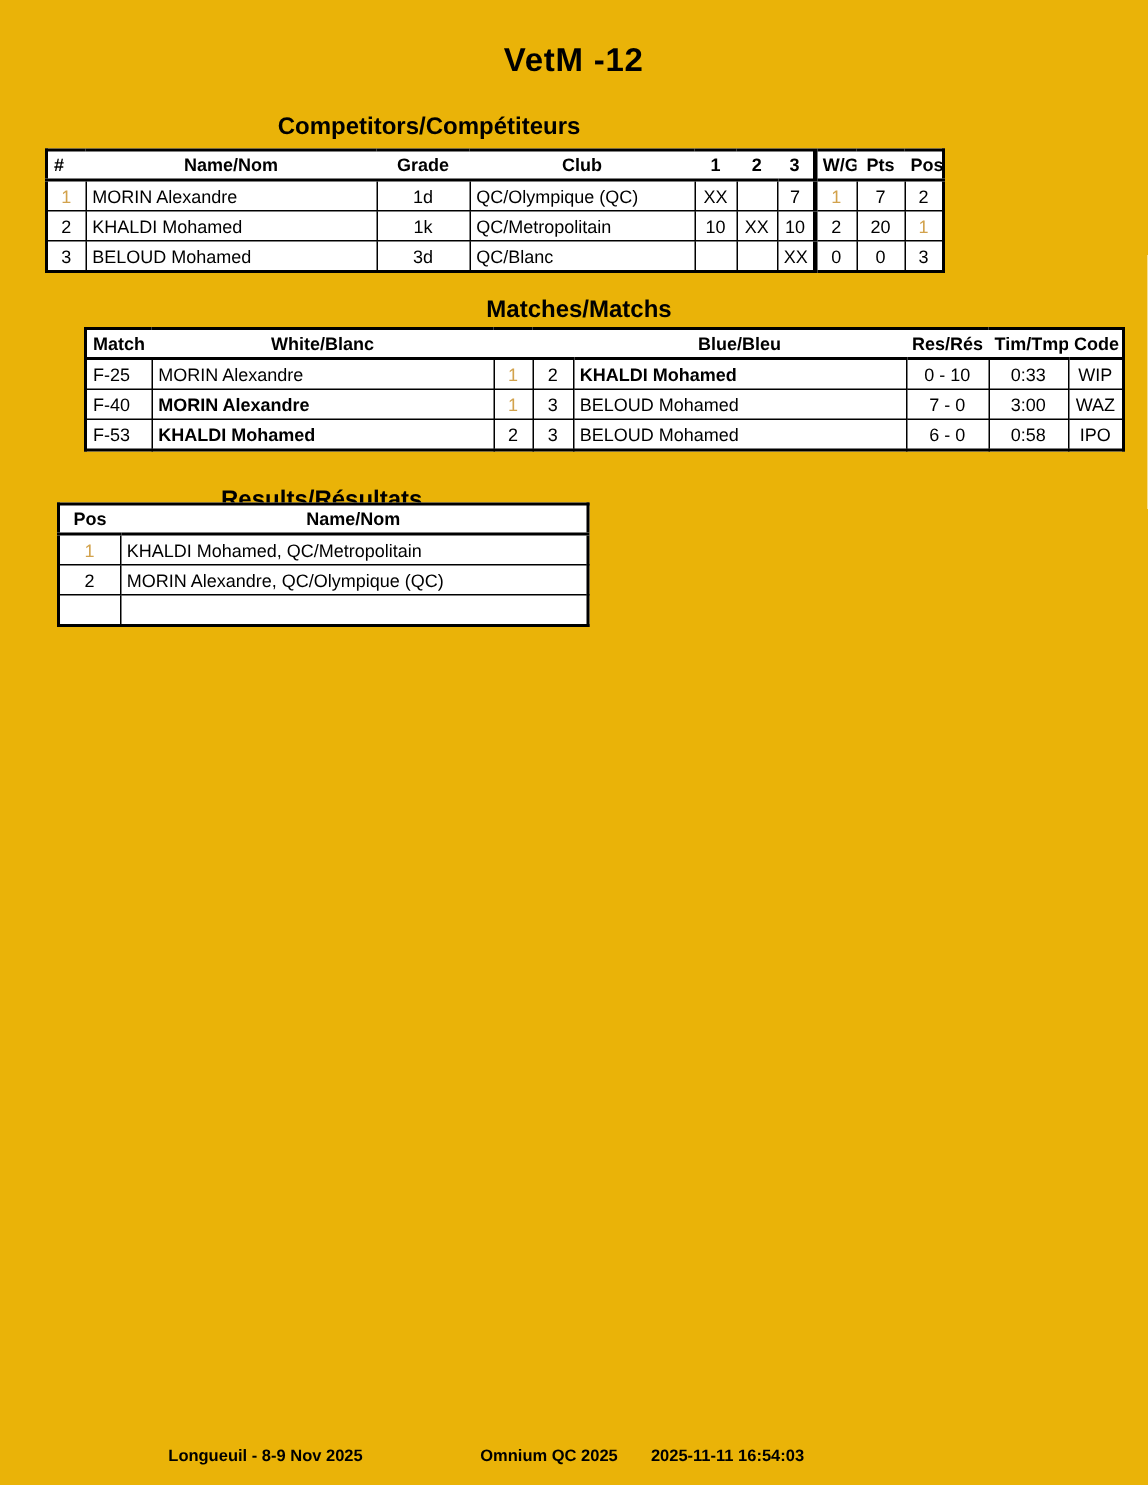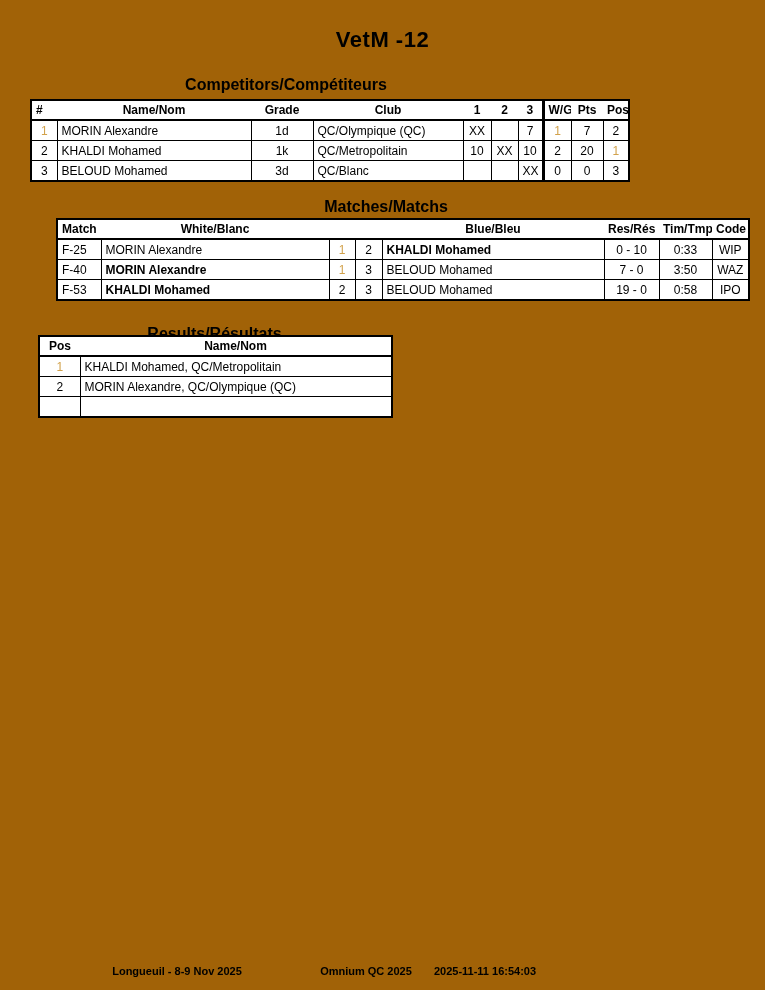--- a/index.html
+++ b/index.html
@@ -1,17 +1,17 @@
 <!DOCTYPE html>
 <html style="--gold: #D2A24C;"><head>
 <meta charset="utf-8">
 <style>
   html,body{margin:0;padding:0;background:#ffffff;}
   body{width:765px;height:990px;font-family:"Liberation Sans",sans-serif;color:#000;}
-  .page{position:relative;width:765px;height:990px;background:#a16207;overflow:hidden;}
+  .page{position:relative;width:765px;height:990px;background:#eab308;overflow:hidden;}
 
   .main-title{position:absolute;top:27px;left:0;width:765px;text-align:center;
               font-size:22px;font-weight:bold;letter-spacing:0.5px;}
 
   .section-title{position:absolute;font-size:16px;font-weight:bold;text-align:center;white-space:nowrap;}
   .comp-title{top:76px;left:30px;width:512px;}
   .match-title{top:198px;left:40px;width:692px;}
   .res-title{top:325px;left:38px;width:353px;}
 
   table.rpt{position:absolute;border-collapse:collapse;table-layout:fixed;
@@ -144,30 +144,30 @@
       <td class="c">0:33</td>
       <td class="c">WIP</td>
     </tr>
     <tr>
       <td class="l">F-40</td>
       <td class="l b">MORIN Alexandre</td>
       <td class="c gold">1</td>
       <td class="c">3</td>
       <td class="l">BELOUD Mohamed</td>
       <td class="c">7 - 0</td>
-      <td class="c">3:50</td>
+      <td class="c">3:00</td>
       <td class="c">WAZ</td>
     </tr>
     <tr>
       <td class="l">F-53</td>
       <td class="l b">KHALDI Mohamed</td>
       <td class="c">2</td>
       <td class="c">3</td>
       <td class="l">BELOUD Mohamed</td>
-      <td class="c">19 - 0</td>
+      <td class="c">6 - 0</td>
       <td class="c">0:58</td>
       <td class="c">IPO</td>
     </tr>
   </tbody>
     </table>
 
   <div class="section-title res-title">Results/Résultats</div>
 
   <table class="rpt res-table">
     <colgroup>

